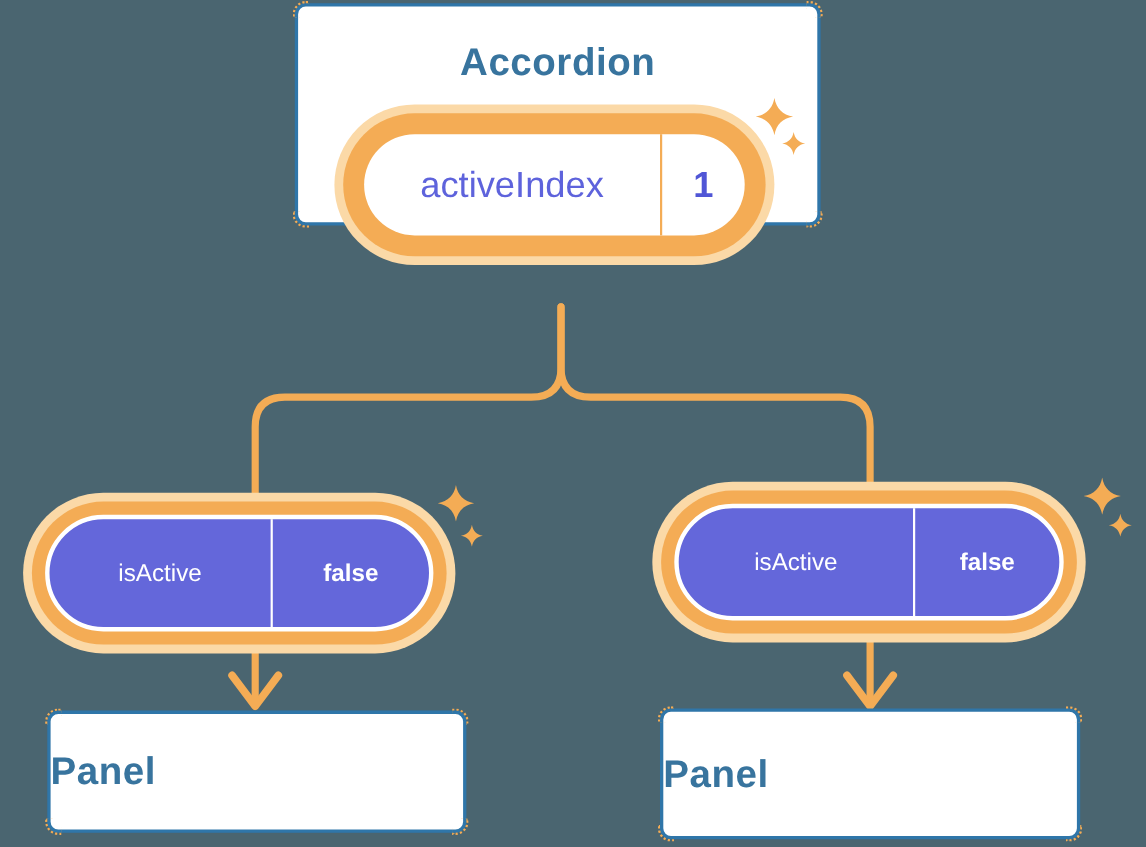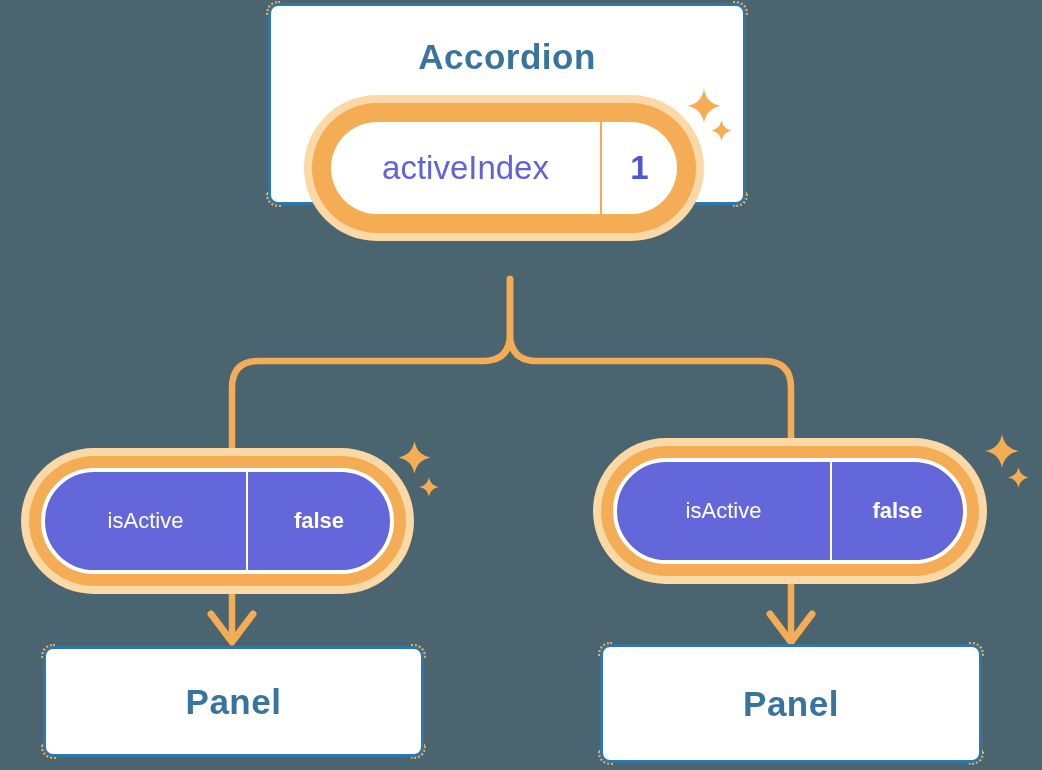--- a/index.html
+++ b/index.html
@@ -41,21 +41,21 @@
   
   .card{
     position:absolute;
     background:var(--white);
     border:3px solid var(--blue-border);
     border-radius:10px;
     box-sizing:border-box;
     z-index:2;
   }
   .accordion-card{left:268px;top:3px;width:478px;height:202px;}
-  .panel-card{display:flex;align-items:center;justify-content:center;}
+  .panel-card{display:flex;align-items:center;justify-content:flex-start;}
   .panel-left{left:43px;top:646px;width:381px;height:111px;}
   .panel-right{left:600px;top:644px;width:382px;height:119px;}
   .card-title{
     text-align:center;
     font-size:35px;
     font-weight:bold;
     letter-spacing:0.5px;
     color:var(--blue-text);
   }
   .accordion-card .card-title{margin-top:31px;}

